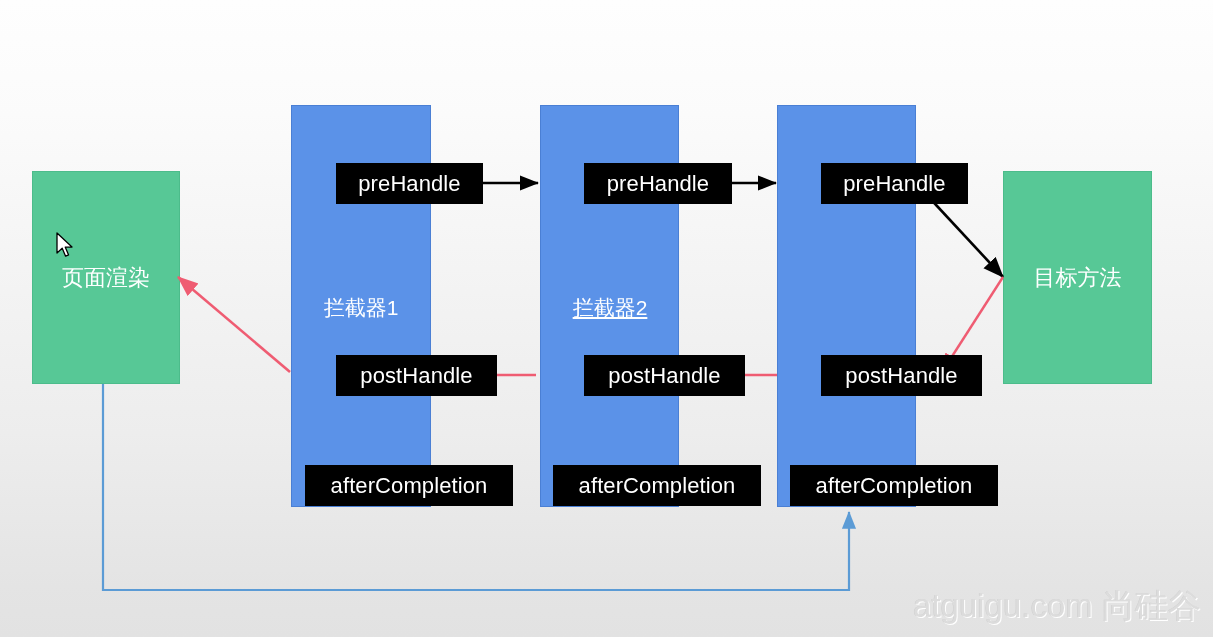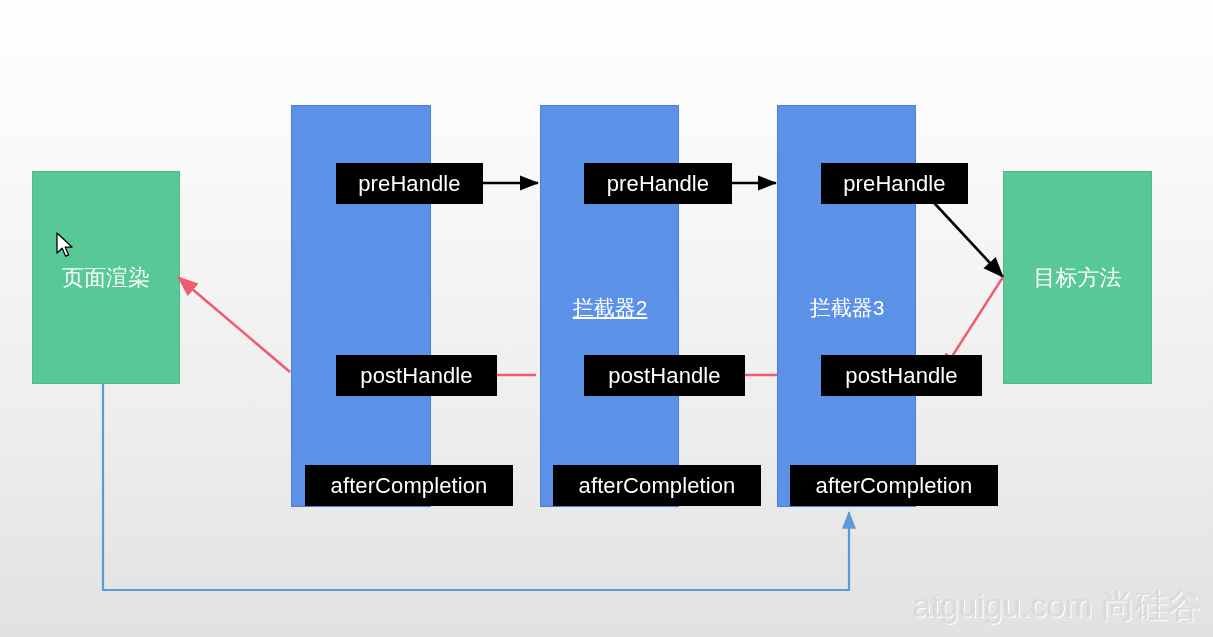--- a/index.html
+++ b/index.html
@@ -112,22 +112,22 @@
       <line x1="745" y1="485" x2="722" y2="485" stroke="#5b9bd5" stroke-width="2.2" marker-end="url(#ahBlue)"></line>
     </g>
     <g>
       <line x1="508" y1="485" x2="475" y2="485" stroke="#5b9bd5" stroke-width="2.2" marker-end="url(#ahBlue)"></line>
     </g>
     <g>
       <path d="M103,384 L103,590 L849,590 L849,512" fill="none" stroke="#5b9bd5" stroke-width="2.2" marker-end="url(#ahBlue)"></path>
     </g>
   </svg>
 
+  <div class="col-label" style="left:291px;top:294px;">拦截器1</div>
   <div class="col-label" style="left:540px;top:294px;text-decoration:underline;">拦截器2</div>
-  <div class="col-label" style="left:777px;top:294px;">拦截器3</div>
 
   <div class="blackbox" style="left:292px;top:163px;width:147px;height:41px;">preHandle</div>
   <div class="blackbox" style="left:540px;top:163px;width:148px;height:41px;">preHandle</div>
   <div class="blackbox" style="left:777px;top:163px;width:147px;height:41px;">preHandle</div>
 
   <div class="blackbox" style="left:292px;top:355px;width:161px;height:41px;">postHandle</div>
   <div class="blackbox" style="left:540px;top:355px;width:161px;height:41px;">postHandle</div>
   <div class="blackbox" style="left:777px;top:355px;width:161px;height:41px;">postHandle</div>
 
   <div class="blackbox" style="left:261px;top:465px;width:208px;height:41px;">afterCompletion</div>

